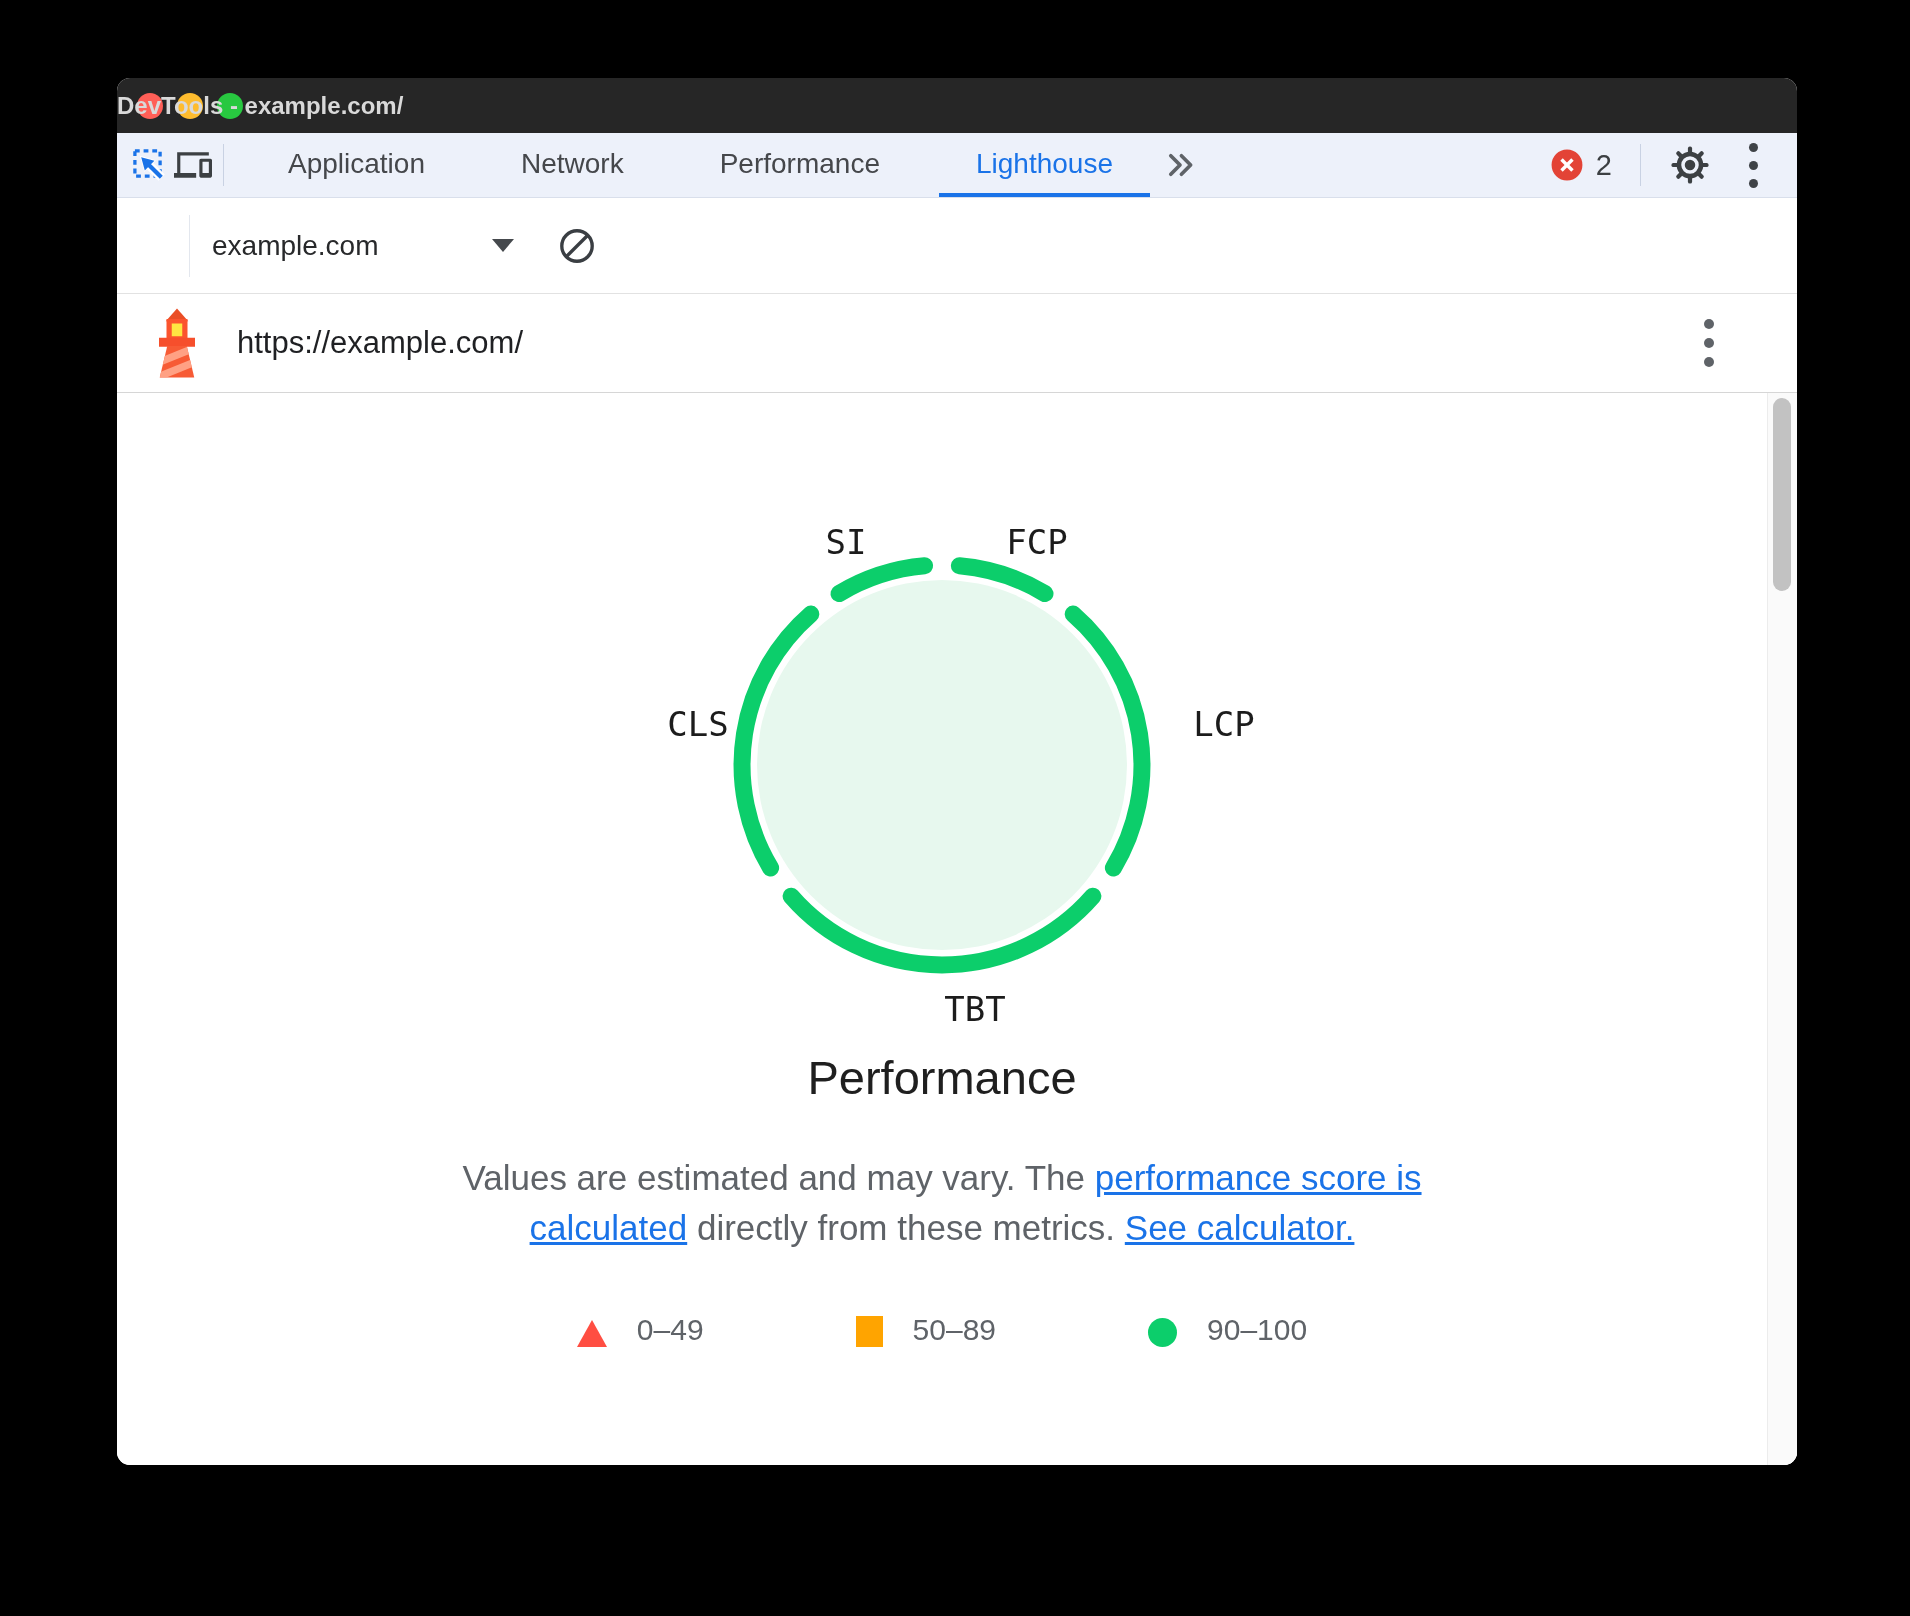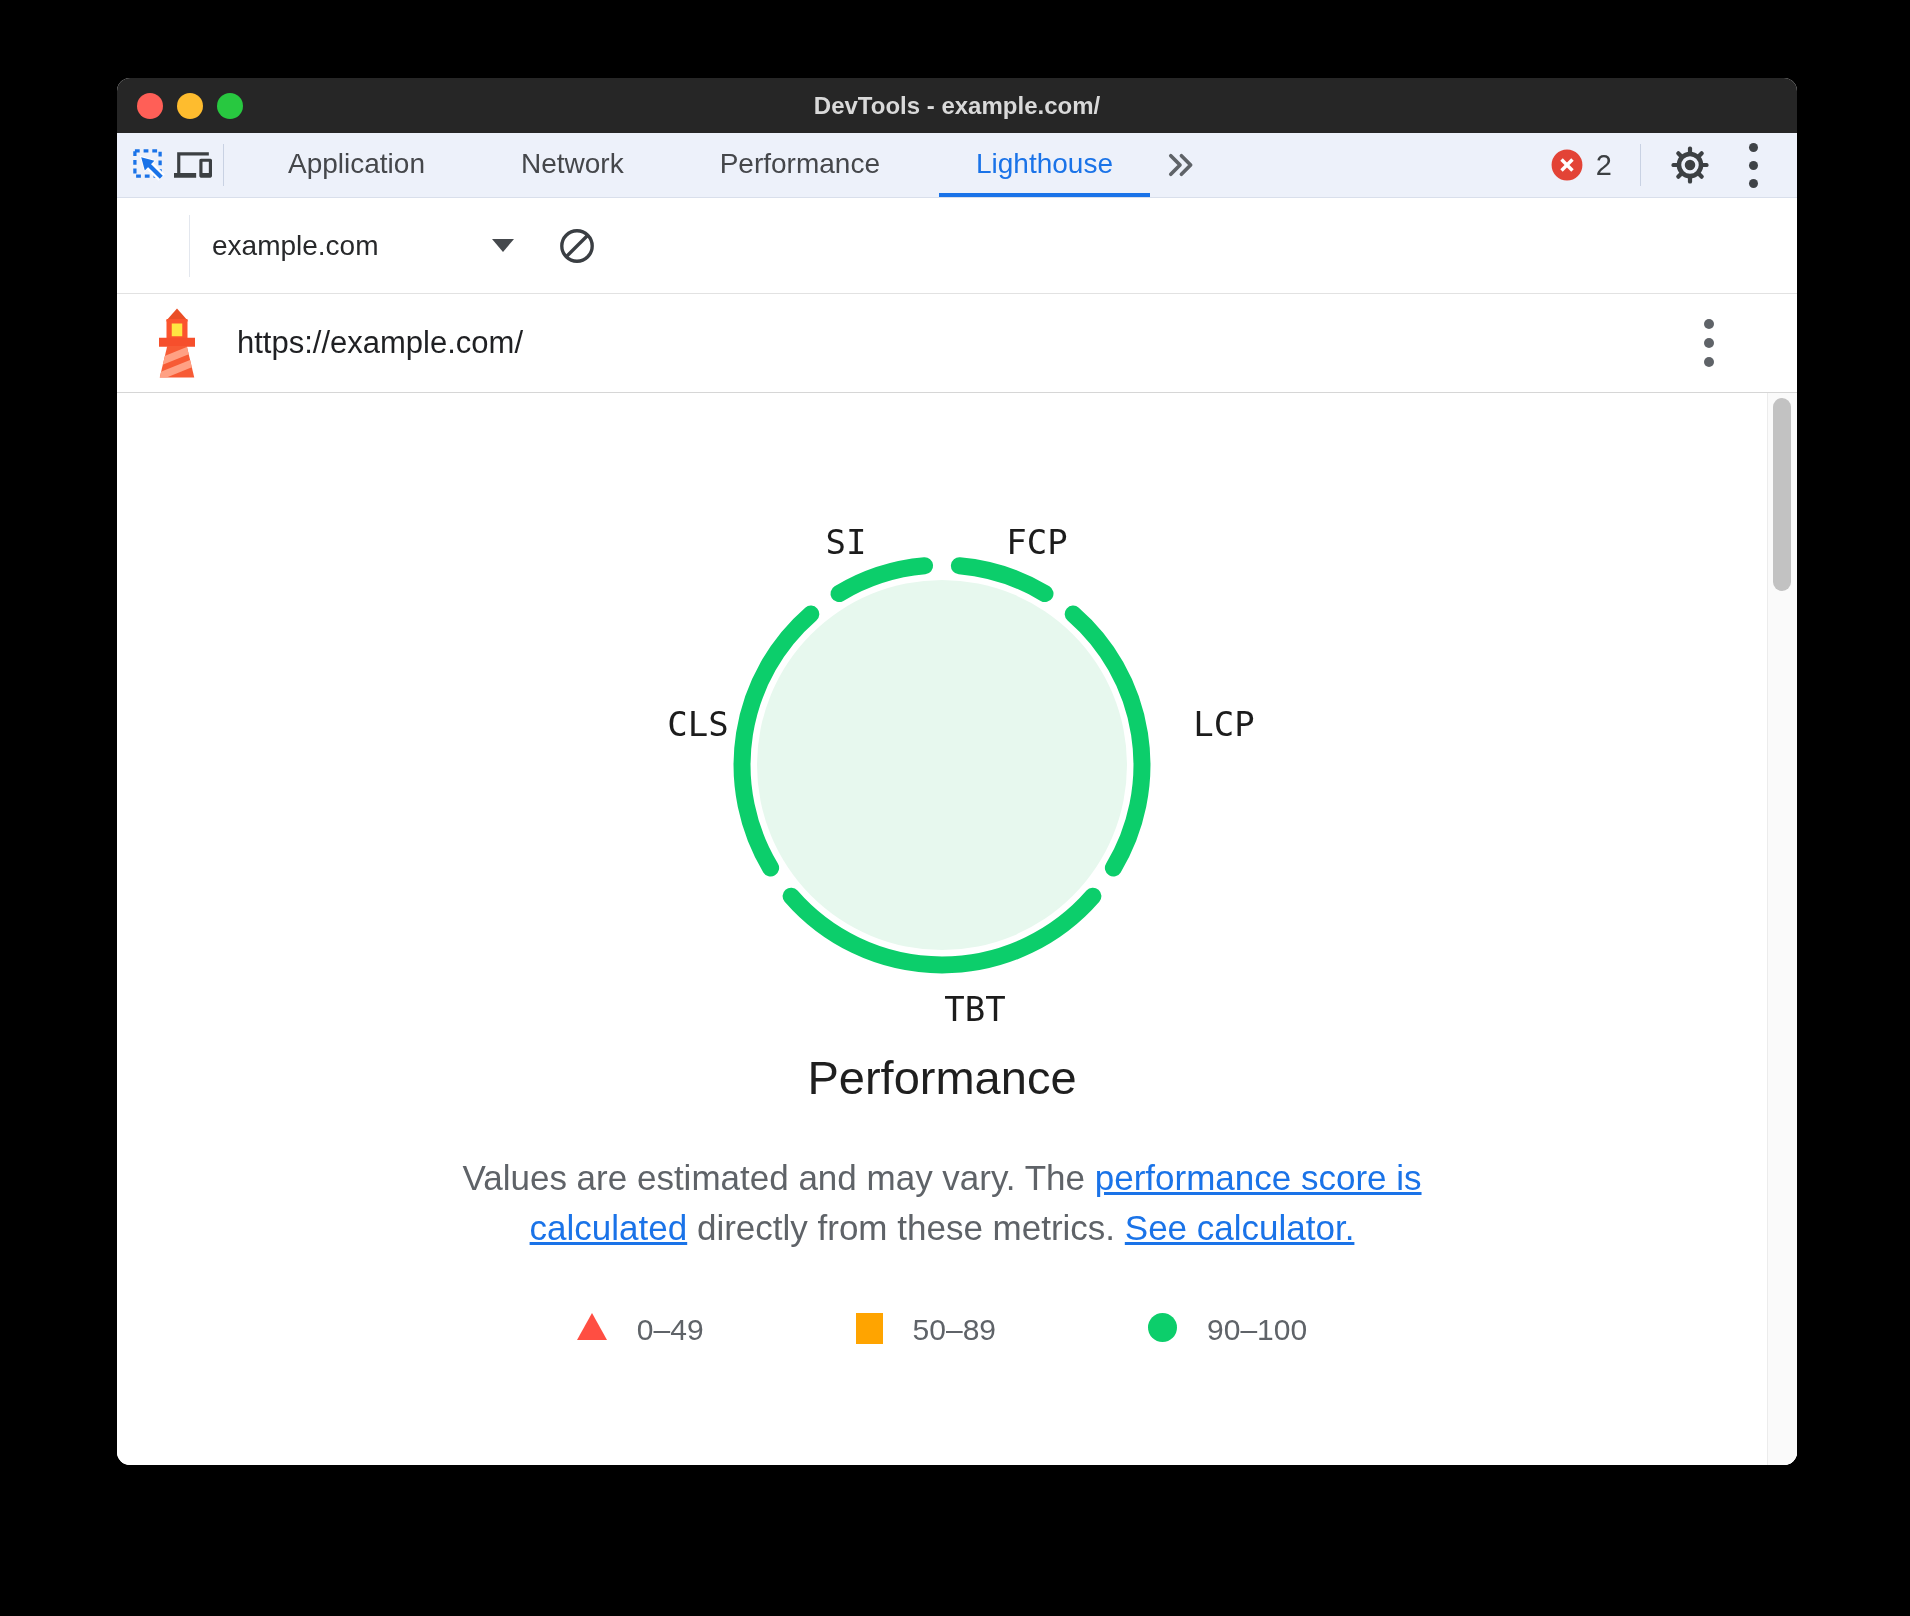--- a/index.html
+++ b/index.html
@@ -4,21 +4,21 @@
 <style>
   html,body{margin:0;padding:0;background:#000;width:1910px;height:1616px;overflow:hidden;
     font-family:"Liberation Sans",sans-serif;-webkit-font-smoothing:antialiased;}
   .window{position:absolute;left:117px;top:78px;width:1680px;height:1387px;border-radius:13px;
     overflow:hidden;background:#fff;box-shadow:0 35px 110px rgba(0,0,0,.85);display:flex;flex-direction:column;}
   
   .titlebar{height:55px;background:#262626;position:relative;display:flex;align-items:center;flex:none;}
   .traffic{display:flex;gap:14px;margin-left:20px;}
   .traffic span{width:26px;height:26px;border-radius:50%;display:block;}
   .tl-red{background:#ff5f57;}.tl-yellow{background:#febc2e;}.tl-green{background:#28c840;}
-  .win-title{position:absolute;left:0;right:0;text-align:center;color:#d9d9d9;font-size:24px;font-weight:600;}
+  .win-title{position:absolute;left:0;right:0;text-align:left;color:#d9d9d9;font-size:24px;font-weight:600;}
   
   .toolbar{height:64px;background:#edf1fa;border-bottom:1px solid #d9dfeb;display:flex;align-items:center;
     padding-left:10px;flex:none;position:relative;}
   .tool-btn{display:flex;align-items:center;justify-content:center;width:44px;height:52px;flex:none;}
   .vsep{width:1px;height:42px;background:#c9d2e3;margin:0 8px;flex:none;}
   .tabs{display:flex;height:64px;margin-left:8px;}
   .tab{padding:0 48px;line-height:62px;font-size:28px;color:#45474b;position:relative;white-space:nowrap;cursor:default;}
   .tab.active{color:#1a73e8;}
   .tab.active::after{content:"";position:absolute;left:11px;right:11px;bottom:0;height:4px;background:#1a73e8;}
   .more-tabs{margin-left:2px;display:flex;align-items:center;}
@@ -57,21 +57,21 @@
     font-size:34px;font-weight:500;color:#1c1c1c;white-space:nowrap;}
   .ml-si{left:254px;top:14px;}
   .ml-fcp{left:445px;top:14px;}
   .ml-lcp{left:632px;top:196px;}
   .ml-cls{left:106px;top:196px;}
   .ml-tbt{left:383px;top:481px;}
   .cat-title{margin:2px 0 0;text-align:center;font-size:47px;font-weight:500;color:#1f1f1f;line-height:56px;}
   .disclaimer{width:1010px;margin:47px auto 0;text-align:center;font-size:35px;line-height:50px;color:#5f6368;}
   .disclaimer a{color:#1a73e8;text-decoration:underline;cursor:pointer;}
   .legend{margin-top:60px;display:flex;justify-content:center;align-items:center;gap:152px;}
-  .legend-item{display:flex;align-items:flex-start;gap:30px;font-size:30px;color:#5f6368;}
+  .legend-item{display:flex;align-items:flex-end;gap:30px;font-size:30px;color:#5f6368;}
   .shape-triangle{width:0;height:0;border-left:15px solid transparent;border-right:15px solid transparent;
     border-bottom:27px solid #ff4e42;}
   .shape-square{width:27px;height:31px;background:#ffa400;}
   .shape-circle{width:29px;height:29px;border-radius:50%;background:#0cce6b;}
 </style>
 </head>
 <body>
 
 <div class="window">
 

